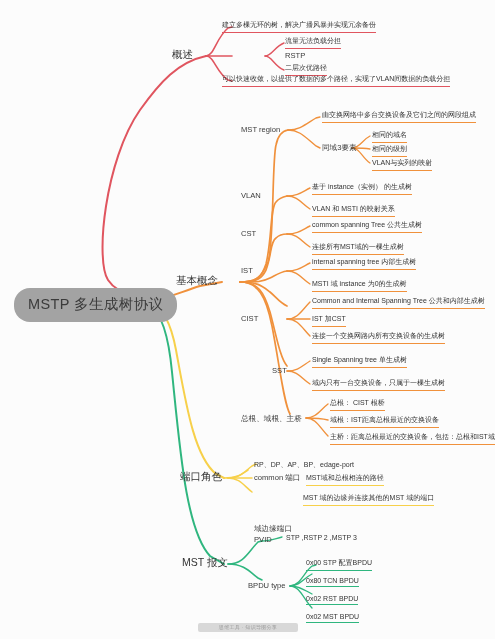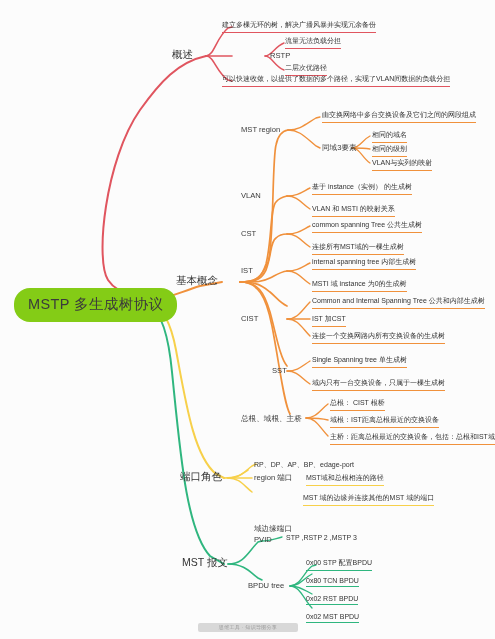--- a/index.html
+++ b/index.html
@@ -10,21 +10,21 @@
   }
   #canvas{position:absolute;inset:0;width:495px;height:639px;}
   svg.links{position:absolute;left:0;top:0;width:495px;height:639px;}
   svg.links path{fill:none;stroke-linecap:round;}
 
   .node{position:absolute;white-space:nowrap;color:#2e2e2e;}
 
   
   .root{
     left:14px;top:288px;
-    background:#84cc16;
+    background:#a3a3a3;
     border-radius:16px;
     padding:7px 14px 8px 14px;
     font-size:14.5px;
     color:#3b3b3b;
     letter-spacing:.4px;
     box-shadow:0 0 0 0 rgba(0,0,0,0);
   }
 
   
   .lvl1{font-size:10.5px;color:#333;}
@@ -120,21 +120,21 @@
     <path d="M290,586 C300,586 304,590 312,594" stroke="#2fb67f" stroke-width="1.3"></path>
     <path d="M290,586 C300,586 304,600 312,608" stroke="#2fb67f" stroke-width="1.3"></path>
   </svg>
 
   <div class="node root">MSTP  多生成树协议</div>
 
   <div class="node lvl1" style="left:172px;top:48px;">概述</div>
 
   <div class="node leaf u-red" style="left:222px;top:20px;">建立多棵无环的树，解决广播风暴并实现冗余备份</div>
 
-  <div class="node lvl2" style="left:230px;top:51px;padding-left:40px;">RSTP</div>
+  <div class="node lvl2" style="left:245px;top:51px;padding-left:40px;">RSTP</div>
 
   <div class="node leaf u-red" style="left:285px;top:36px;">流量无法负载分担</div>
   <div class="node leaf u-red" style="left:285px;top:63px;">二层次优路径</div>
 
   <div class="node leaf u-red" style="left:222px;top:74px;">可以快速收敛，以提供了数据的多个路径，实现了VLAN间数据的负载分担</div>
 
   <div class="node lvl1" style="left:176px;top:274px;">基本概念</div>
 
   <div class="node lvl2" style="left:241px;top:125px;text-align:center;">MST region</div>
   <div class="node leaf u-orange" style="left:322px;top:110px;">由交换网络中多台交换设备及它们之间的网段组成</div>
@@ -166,32 +166,32 @@
 
   <div class="node lvl2" style="left:241px;top:414px;">总根、域根、主桥</div>
   <div class="node leaf u-orange" style="left:330px;top:398px;">总根： CIST  根桥</div>
   <div class="node leaf u-orange" style="left:330px;top:415px;">域根：IST距离总根最近的交换设备</div>
   <div class="node leaf u-orange" style="left:330px;top:432px;">主桥：距离总根最近的交换设备，包括：总根和IST域根</div>
 
   <div class="node lvl1" style="left:180px;top:470px;">端口角色</div>
 
   <div class="node leaf u-yellow noline" style="left:254px;top:460px;">RP、DP、AP、BP、edage-port</div>
 
-  <div class="node lvl2" style="left:254px;top:473px;">region  端口</div>
+  <div class="node lvl2" style="left:254px;top:473px;">common  端口</div>
   <div class="node leaf u-yellow" style="left:306px;top:473px;">MST域和总根相连的路径</div>
 
   <div class="node lvl2" style="left:254px;top:493px;margin-top:31px;">域边缘端口</div>
   <div class="node leaf u-yellow" style="left:303px;top:493px;">MST 域的边缘并连接其他的MST 域的端口</div>
 
   <div class="node lvl1" style="left:182px;top:556px;">MST 报文</div>
 
   <div class="node lvl2" style="left:254px;top:535px;">PVID</div>
   <div class="node leaf u-green noline" style="left:286px;top:534px;">STP ,RSTP 2 ,MSTP 3</div>
 
-  <div class="node lvl2" style="left:248px;top:581px;">BPDU tree</div>
+  <div class="node lvl2" style="left:248px;top:581px;">BPDU type</div>
   <div class="node leaf u-green" style="left:306px;top:558px;">0x00 STP 配置BPDU</div>
   <div class="node leaf u-green" style="left:306px;top:577px;">0x80  TCN BPDU</div>
   <div class="node leaf u-green" style="left:306px;top:595px;">0x02  RST BPDU</div>
   <div class="node leaf u-green" style="left:306px;top:613px;">0x02  MST BPDU</div>
 
   <div class="watermark">思维工具 · 知识导图分享</div>
 
 </div>
 
 </body></html>

